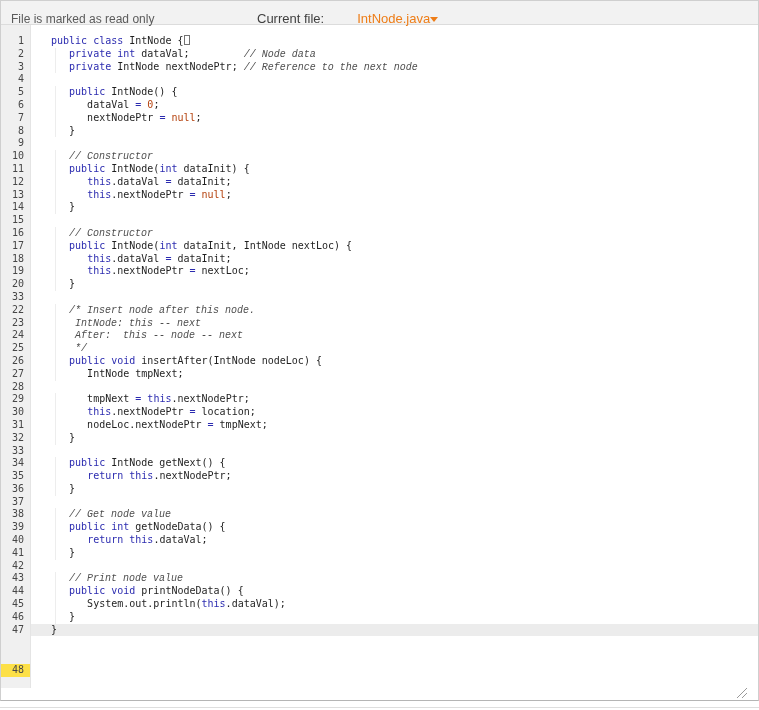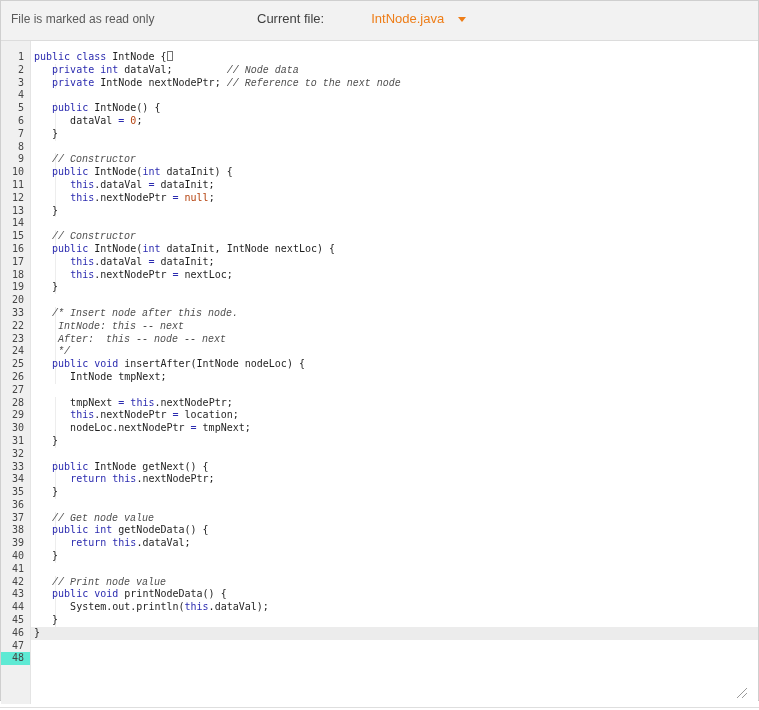--- a/index.html
+++ b/index.html
@@ -3,40 +3,40 @@
 <meta charset="utf-8">
 <style>
   * { margin:0; padding:0; box-sizing:border-box; }
   html,body { width:759px; height:710px; background:#fff; overflow:hidden;
               font-family:"Liberation Sans", sans-serif; }
 
   .container { position:relative; width:759px; height:701px; background:#fff;
                border:1px solid #cfcfcf; border-bottom-color:#b5b5b5; }
 
   
-  .header { position:relative; height:40px; background:var(--header-bg,#f2f2f2);
+  .header { position:relative; height:24px; background:var(--header-bg,#f2f2f2);
             border-bottom:1px solid #dcdcdc;padding-left:42px; }
   .read-only { position:absolute; left:10px; top:11px; font-size:12px; color:#5a5a5a; }
   .file-select { position:absolute; left:256px; top:10px; display:flex; align-items:center;
-                 gap:14px; cursor:pointer; }
+                 gap:0; cursor:pointer; }
   .cf-label { font-size:13px; color:#3f3f3f; }
   .file-name { font-size:13px; color:var(--accent,#ee7d17);margin-left:33px; }
   .caret { width:0; height:0; border-left:4px solid transparent; border-right:4px solid transparent;
            border-top:5px solid var(--accent,#ee7d17); margin-top:2px; }
 
   
   .editor { display:flex; height:663px; font-family:"DejaVu Sans Mono", monospace;
             font-size:10px; line-height:12.8px; overflow:hidden; }
   .gutter { flex:none; width:30px; background:var(--gutter-bg,#f0f0f0); color:#474747;
             text-align:right; padding-top:10px; border-right:1px solid #e4e4e4; }
   .gutter-cell { height:12.8px; line-height:12.8px; padding-right:6px; }
-  .gutter-cell.active { background:#5eead4; }
+  .gutter-cell.active { background:#fde047;margin-top:28px; }
   .code-area { flex:1; padding-top:10px; overflow:hidden; background:#fff; }
   .code-line { position:relative; height:12.8px; line-height:12.8px; white-space:pre;
-               padding-left:3px; color:#1f1f1f; }
+               padding-left:20px; color:#1f1f1f; }
   .code-line.active { background:var(--active-bg,#ececec); }
 
   .tok-p { color:#1f1f1f; }
   .tok-k { color:var(--kw,#2c2cb0); }
   .tok-c { color:var(--cm,#4e4e4e); font-style:italic;font-family:Liberation Mono, monospace; }
   .tok-n { color:var(--ct,#b5420e); }
 
   .indent-guide { position:absolute; left:calc(6px + 3ch); top:0; bottom:0; width:1px;
                   background:rgba(0,0,0,0.07); }
   .cursor-blur { display:inline-block; width:6px; height:10px; border:1px solid #737373;
@@ -111,20 +111,21 @@
         <div class="gutter-cell">47</div>
         <div class="gutter-cell active">48</div>
       </div>
     <div class="code-area">
         <div class="code-line"><span class="tok-k">public</span><span class="tok-p"> </span><span class="tok-k">class</span><span class="tok-p"> IntNode {</span><span class="cursor-blur"></span></div>
         <div class="code-line"><span class="indent-guide"></span><span class="tok-p">   </span><span class="tok-k">private</span><span class="tok-p"> </span><span class="tok-k">int</span><span class="tok-p"> dataVal;         </span><span class="tok-c">// Node data</span></div>
         <div class="code-line"><span class="indent-guide"></span><span class="tok-p">   </span><span class="tok-k">private</span><span class="tok-p"> IntNode nextNodePtr; </span><span class="tok-c">// Reference to the next node</span></div>
         <div class="code-line"></div>
         <div class="code-line"><span class="indent-guide"></span><span class="tok-p">   </span><span class="tok-k">public</span><span class="tok-p"> IntNode() {</span></div>
         <div class="code-line"><span class="indent-guide"></span><span class="tok-p">      dataVal </span><span class="tok-k">=</span><span class="tok-p"> </span><span class="tok-n">0</span><span class="tok-p">;</span></div>
+        <div class="code-line"><span class="indent-guide"></span><span class="tok-p">      nextNodePtr </span><span class="tok-k">=</span><span class="tok-p"> </span><span class="tok-n">null</span><span class="tok-p">;</span></div>
         <div class="code-line"><span class="indent-guide"></span><span class="tok-p">   }</span></div>
         <div class="code-line"></div>
         <div class="code-line"><span class="indent-guide"></span><span class="tok-p">   </span><span class="tok-c">// Constructor</span></div>
         <div class="code-line"><span class="indent-guide"></span><span class="tok-p">   </span><span class="tok-k">public</span><span class="tok-p"> IntNode(</span><span class="tok-k">int</span><span class="tok-p"> dataInit) {</span></div>
         <div class="code-line"><span class="indent-guide"></span><span class="tok-p">      </span><span class="tok-k">this</span><span class="tok-p">.dataVal </span><span class="tok-k">=</span><span class="tok-p"> dataInit;</span></div>
         <div class="code-line"><span class="indent-guide"></span><span class="tok-p">      </span><span class="tok-k">this</span><span class="tok-p">.nextNodePtr </span><span class="tok-k">=</span><span class="tok-p"> </span><span class="tok-n">null</span><span class="tok-p">;</span></div>
         <div class="code-line"><span class="indent-guide"></span><span class="tok-p">   }</span></div>
         <div class="code-line"></div>
         <div class="code-line"><span class="indent-guide"></span><span class="tok-p">   </span><span class="tok-c">// Constructor</span></div>
         <div class="code-line"><span class="indent-guide"></span><span class="tok-p">   </span><span class="tok-k">public</span><span class="tok-p"> IntNode(</span><span class="tok-k">int</span><span class="tok-p"> dataInit, IntNode nextLoc) {</span></div>

